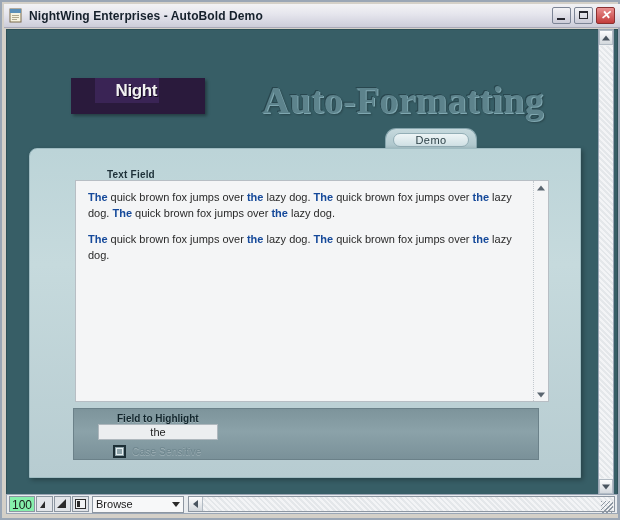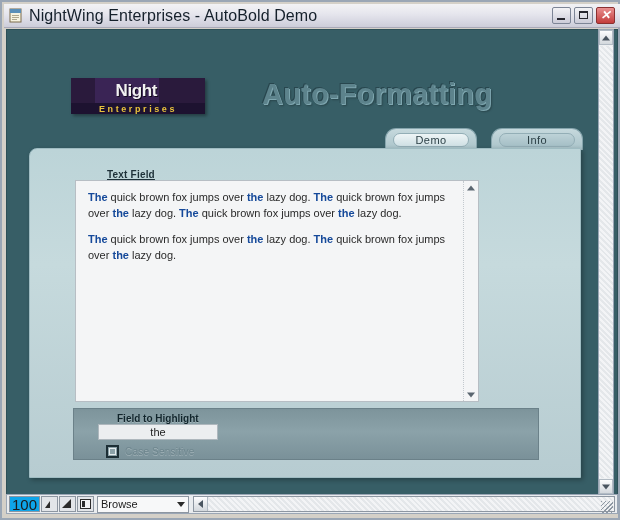--- a/index.html
+++ b/index.html
@@ -22,21 +22,21 @@
     box-sizing:border-box;
     background:linear-gradient(to bottom,#f2f2f5 0%,#e7e7ee 40%,#dadae4 70%,#cdcdd9 100%);
     border-bottom:1px solid #a9a9b8;
     display:flex;align-items:center;
   }
   .title-icon{
     width:15px;height:15px;margin-left:5px;margin-right:5px;
     flex:0 0 auto;position:relative;
   }
   .title-text{
-    font-size:16px;font-weight:normal;color:#15202b;
+    font-size:12px;font-weight:bold;color:#15202b;
     letter-spacing:0.1px;white-space:nowrap;
     flex:1 1 auto;
   }
   .win-btns{display:flex;gap:3px;margin-right:5px;flex:0 0 auto;}
   .win-btn{
     width:19px;height:17px;box-sizing:border-box;
     border:1px solid #7d8596;border-radius:2px;
     background:linear-gradient(to bottom,#f3f3f6,#ccccd8);
     position:relative;
   }
@@ -83,22 +83,22 @@
   .sb-arrow.down .gly{border-top:5px solid #4a5560;}
 
   
   .statusbar{
     position:absolute;left:4px;bottom:4px;width:612px;height:20px;
     background:#e9ecef;border:1px solid #9aa6b5;box-sizing:border-box;
     display:flex;align-items:center;padding:0 2px;gap:1px;
   }
   .zoomval{
     min-width:26px;height:16px;line-height:16px;text-align:center;
-    font-size:15px;color:#1b1b1b;
-    border:1px solid #8d96a1;background:#0ea5e9;box-sizing:border-box;
+    font-size:12px;color:#1b1b1b;
+    border:1px solid #8d96a1;background:#86efac;box-sizing:border-box;
     padding:0 2px;
   }
   .sbtn{
     width:17px;height:16px;box-sizing:border-box;
     border:1px solid #8d96a1;background:#e2e5e9;position:relative;
   }
   .tri-sm{position:absolute;left:3px;bottom:3px;width:0;height:0;
     border-left:5px solid transparent;border-right:0;border-bottom:7px solid #2b2b2b;}
   .tri-lg{position:absolute;left:2px;bottom:3px;width:0;height:0;
     border-left:9px solid transparent;border-bottom:9px solid #2b2b2b;}
@@ -140,22 +140,22 @@
     letter-spacing:-0.2px;}
   .logo-reg{font-size:8px;color:#ffffff;vertical-align:super;}
   .logo-bot{position:absolute;left:0;bottom:0;width:100%;height:11px;background:#1d1230;
     display:flex;align-items:center;justify-content:center;}
   .logo-ent{font-size:9px;font-weight:bold;color:#e8c23c;letter-spacing:2.6px;
     font-family:"Liberation Sans",sans-serif;}
 
   
   .heading{
     position:absolute;left:255px;top:48px;
-    font-size:29px;font-weight:bold;color:#5d838c;
-    font-family:Liberation Sans, sans-serif;
+    font-size:38px;font-weight:bold;color:#5d838c;
+    font-family:Liberation Serif, serif;
     letter-spacing:0.2px;
     text-shadow:1px 1px 0 #7fa7b0, -1px -1px 0 #28464e, 2px 2px 2px rgba(0,0,0,.25);
     white-space:nowrap;
   }
 
   
   .tabs{position:absolute;left:378px;top:98px;height:22px;display:flex;}
   .tab{
     position:relative;width:92px;height:22px;
     background:linear-gradient(to bottom,#c6d9dd,#a9c3c9);
@@ -178,24 +178,24 @@
     position:absolute;left:22px;top:118px;width:552px;height:330px;
     background:linear-gradient(to bottom,#bcd4d8 0%,#c6dadd 35%,#b7ccd1 100%);
     border-top-left-radius:8px;
     border:1px solid #9fbcc2;
     box-shadow:2px 2px 5px rgba(0,0,0,.3);
     box-sizing:border-box;
   }
   .fieldlabel{
     position:absolute;left:100px;top:139px;
     font-size:10px;font-weight:bold;color:#1d3038;
-    font-family:"Liberation Sans",sans-serif;letter-spacing:0.2px;text-decoration:underline;
+    font-family:"Liberation Sans",sans-serif;letter-spacing:0.2px;
   }
   .textfield{
-    position:absolute;left:68px;top:150px;width:404px;height:222px;
+    position:absolute;left:68px;top:150px;width:474px;height:222px;
     background:#f4f5f6;border:1px solid #b7bec4;box-sizing:border-box;
     overflow:hidden;
   }
   .tf-body{
     position:absolute;left:0;top:0;right:15px;bottom:0;
     padding:9px 10px 0 12px;box-sizing:border-box;
     font-size:11px;color:#2a2a2a;line-height:1.42;
     font-family:"Liberation Sans",sans-serif;
   }
   .tf-body p{margin:0 0 11px 0;}
@@ -225,21 +225,21 @@
     font-size:10px;font-weight:bold;color:#11252c;
     font-family:"Liberation Sans",sans-serif;
     text-shadow:0 1px 0 rgba(255,255,255,.28);
   }
   .hlinput{
     position:absolute;left:91px;top:394px;width:120px;height:16px;
     background:#eceef0;border:1px solid #aeb7bd;box-sizing:border-box;
     font-size:11px;color:#1d1d1d;text-align:center;line-height:15px;
     font-family:"Liberation Sans",sans-serif;
   }
-  .cs-row{position:absolute;left:99px;top:415px;display:flex;align-items:center;gap:6px;}
+  .cs-row{position:absolute;left:106px;top:415px;display:flex;align-items:center;gap:6px;}
   .cbox{
     width:13px;height:13px;box-sizing:border-box;
     background:#8a a0a7;background:#8ca2a9;
     border:2px solid #1d2f36;
     position:relative;
   }
   .cbox:after{content:"";position:absolute;left:1px;top:1px;right:1px;bottom:1px;
     border:1px solid #e4ecee;}
   .cs-label{
     font-size:10px;color:#6e868e;font-family:"Liberation Sans",sans-serif;
@@ -294,36 +294,28 @@
     </div>
 
     <div class="workarea">
 
       <div class="logo">
         <div class="logo-top">
           <div class="logo-l">
             <span class="logo-night">Night</span>
           </div>
         </div>
-        <div class="logo-bot">
-          <span class="logo-ent">Enterprises</span>
-        </div>
       </div>
 
       <div class="heading">Auto-Formatting</div>
 
       <div class="tabs">
         <div class="tab active">
           <span class="pill">
             <span class="tl">Demo</span>
-          </span>
-        </div>
-        <div class="tab inactive">
-          <span class="pill">
-            <span class="tl">Info</span>
           </span>
         </div>
       </div>
 
       <div class="panel"></div>
 
       <div class="fieldlabel">Text Field</div>
 
       <div class="textfield">
         <div class="tf-body" id="tf-body">

